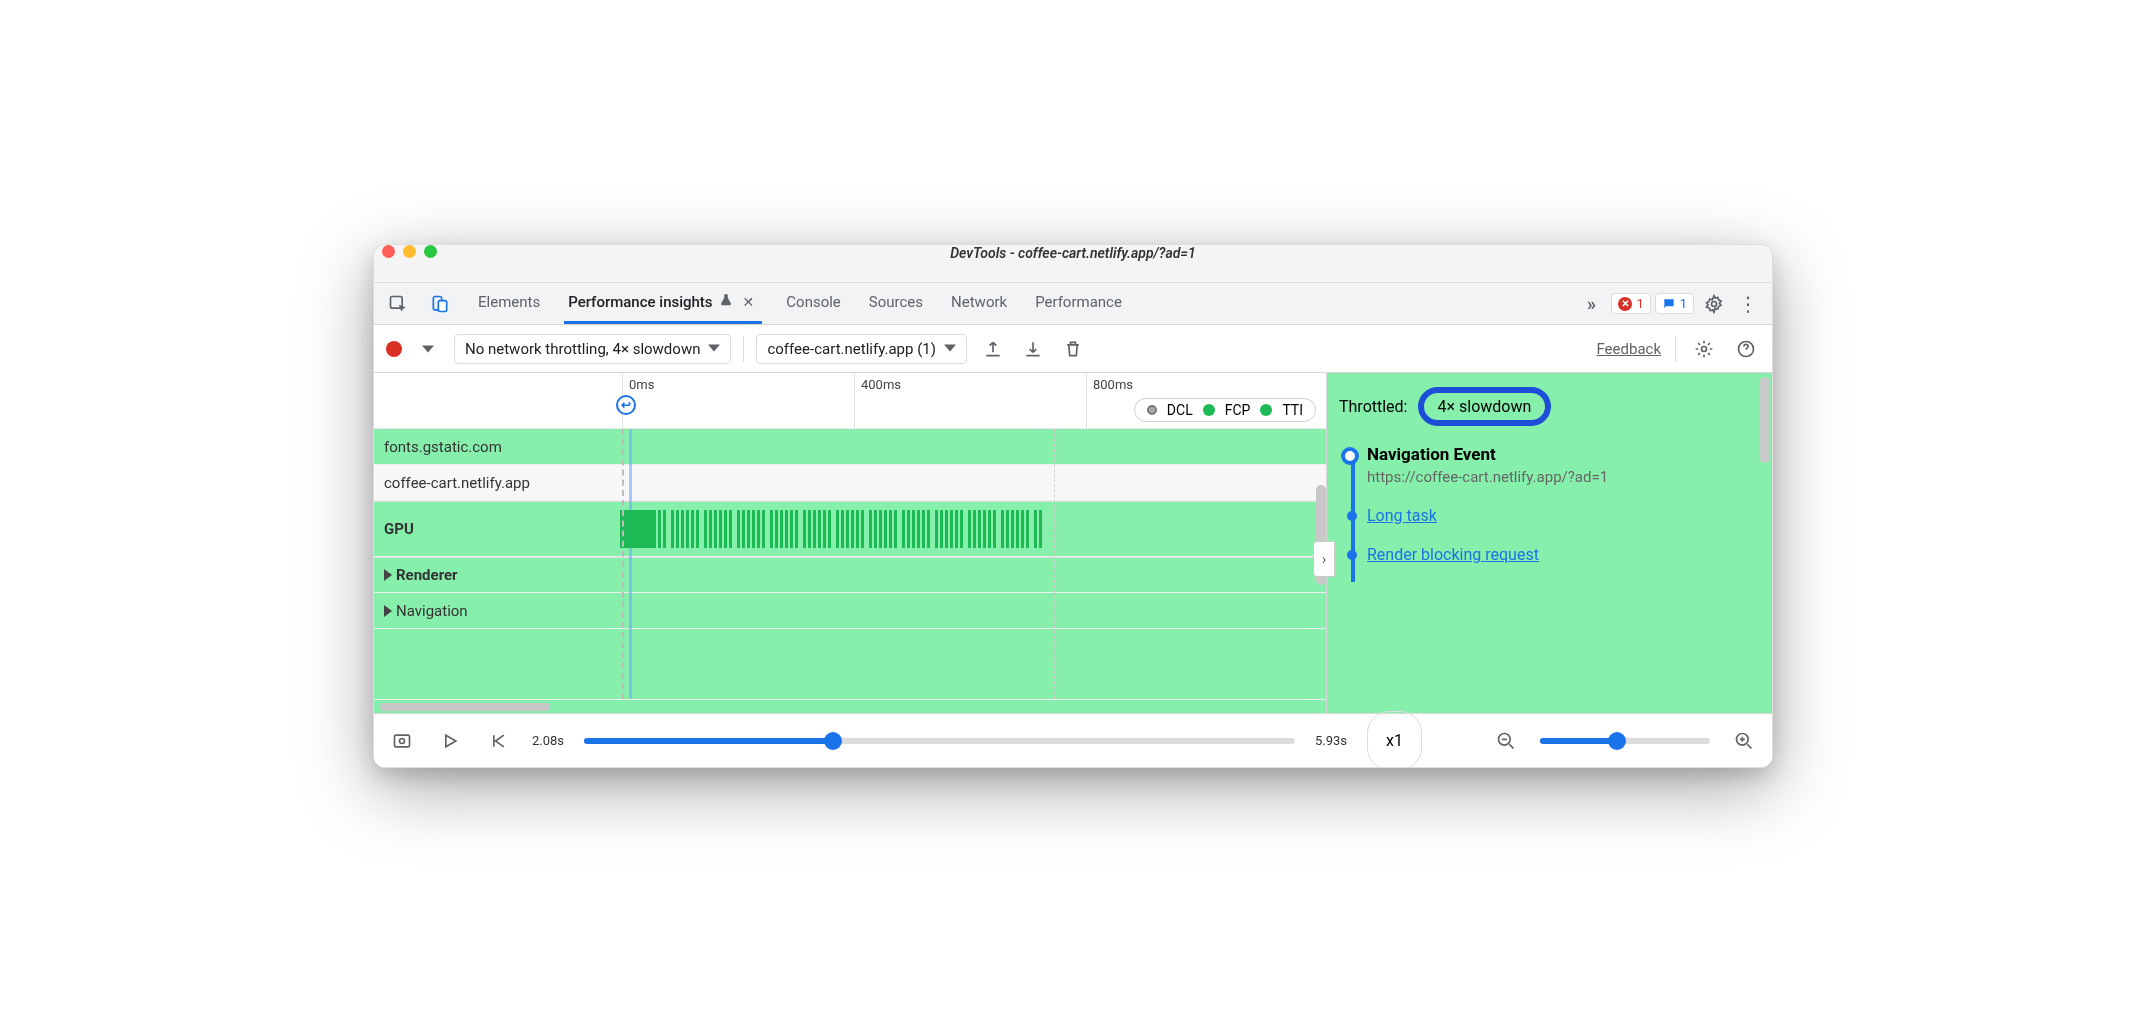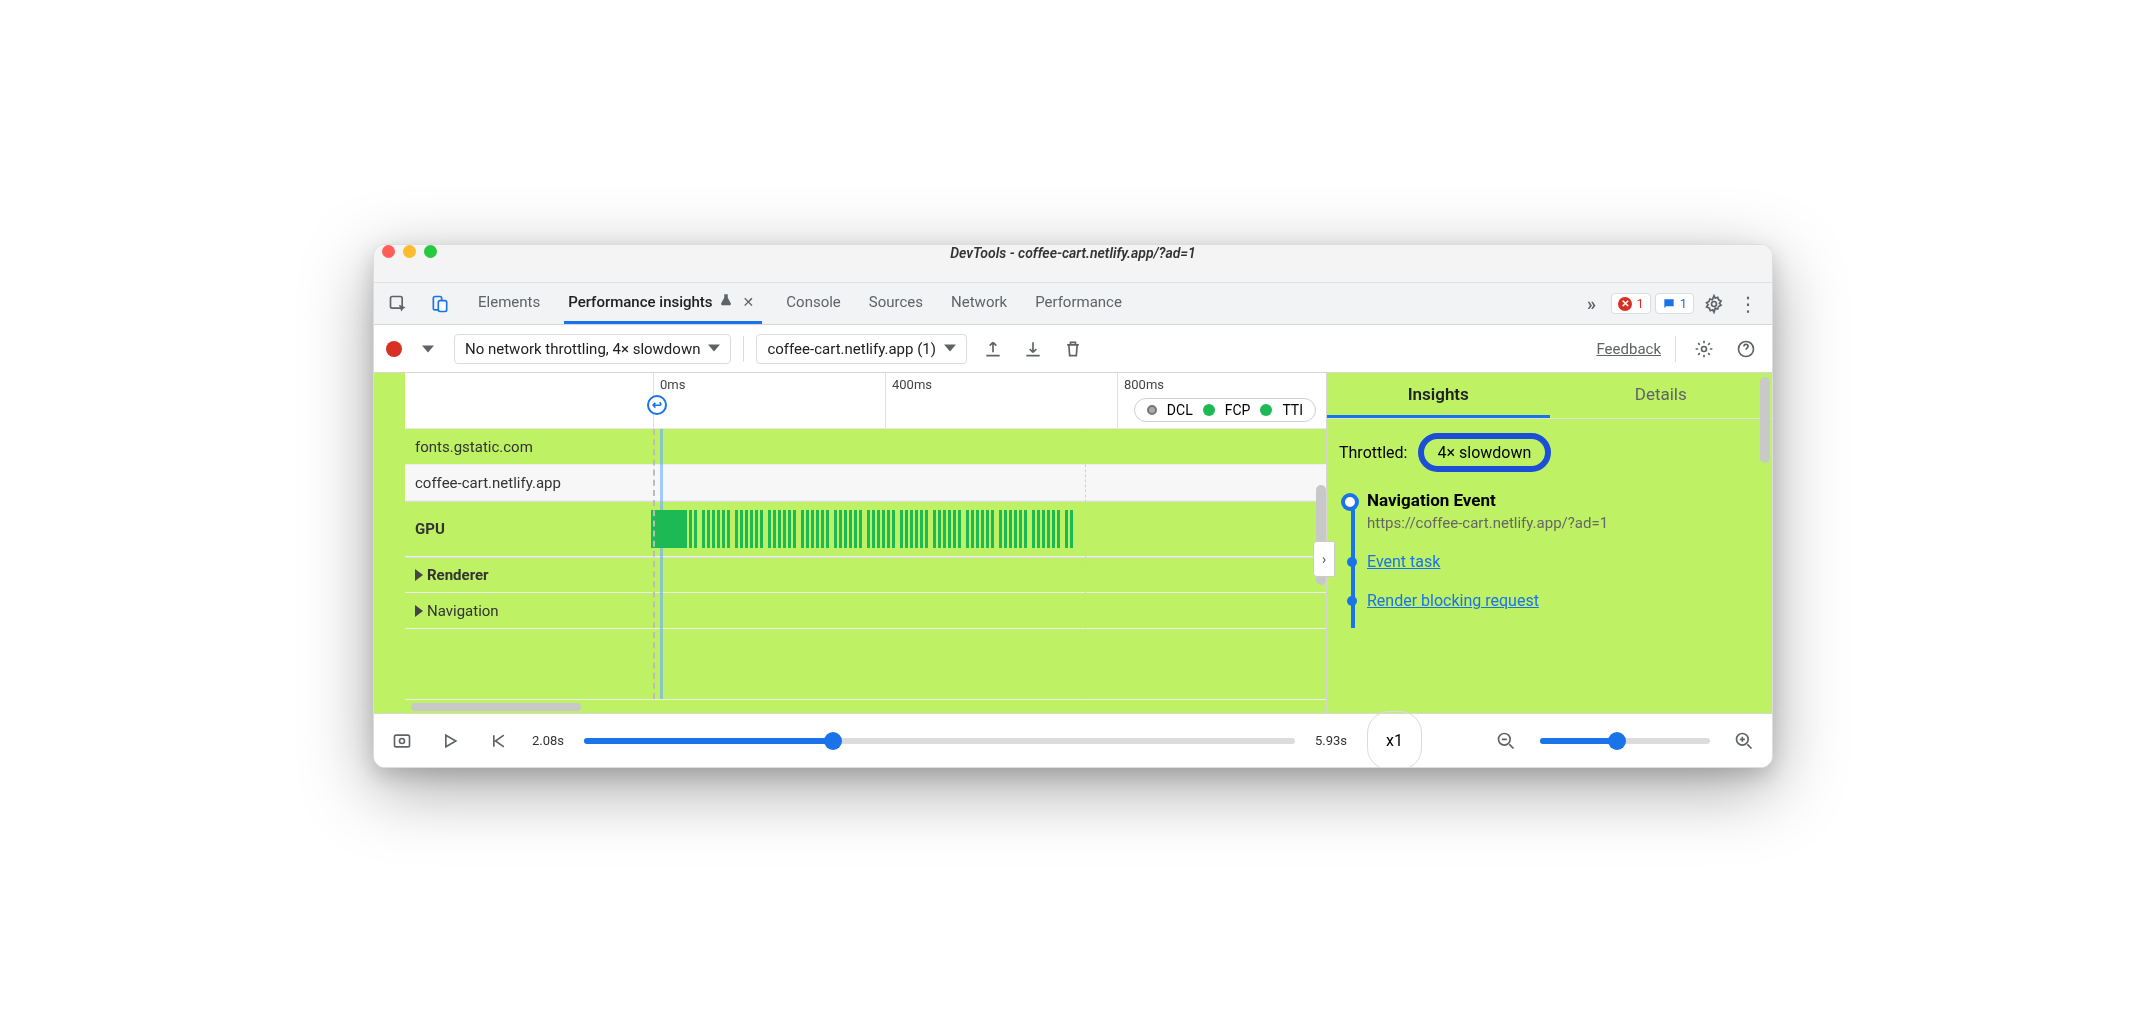--- a/index.html
+++ b/index.html
@@ -95,22 +95,21 @@
     background: #fff; cursor: pointer;
   }
   .select .chev { color:#5f6368; }
   .sep { width:1px; height:26px; background:#dadce0; }
   .toolbar-right { margin-left: auto; display:flex; align-items:center; gap:14px; }
   .feedback { color:#5f6368; text-decoration: underline; font-size: 15px; }
 
   .main {
     display: flex;
     height: 340px;
-    background: #bef264;
-    padding-left: 31px;
+    background: #86efac;
   }
   .timeline {
     flex: 1;
     display: flex;
     flex-direction: column;
     border-right: 1px solid #d6d6d6;
     position: relative;
     overflow: hidden;
   }
   .ruler {
@@ -497,38 +496,34 @@
           <div class="tl-content"></div>
         </div>
         <div class="scroll-thumb"></div>
       </div>
       <div class="hscroll"></div>
     </div>
 
     <div class="sidepanel">
       <div class="side-expander">›</div>
       <div class="side-scroll"></div>
-      <div class="side-tabs">
-        <div class="side-tab active">Insights</div>
-        <div class="side-tab">Details</div>
-      </div>
       <div class="side-body">
         <div class="thr">
           <span>Throttled:</span>
           <span class="pill">4× slowdown</span>
         </div>
         <div class="timeline-events">
           <div class="ev">
             <span class="node"></span>
             <h4>Navigation Event</h4>
             <div class="url">https://coffee-cart.netlify.app/?ad=1</div>
           </div>
           <div class="ev small">
             <span class="node"></span>
-            <a>Event task</a>
+            <a>Long task</a>
           </div>
           <div class="ev small">
             <span class="node"></span>
             <a>Render blocking request</a>
           </div>
         </div>
       </div>
     </div>
   </div>
 

